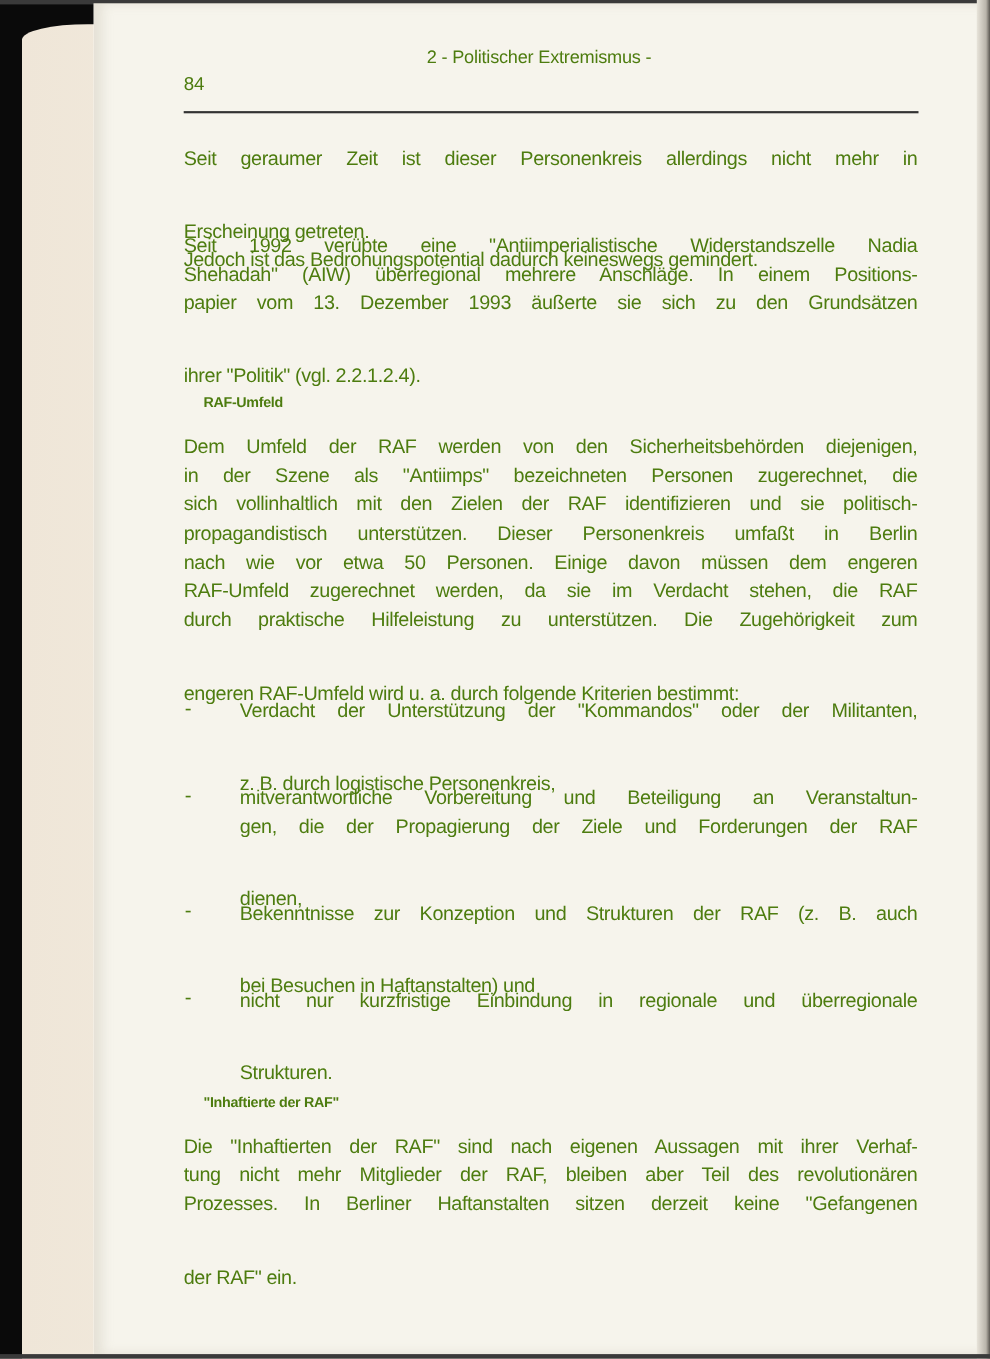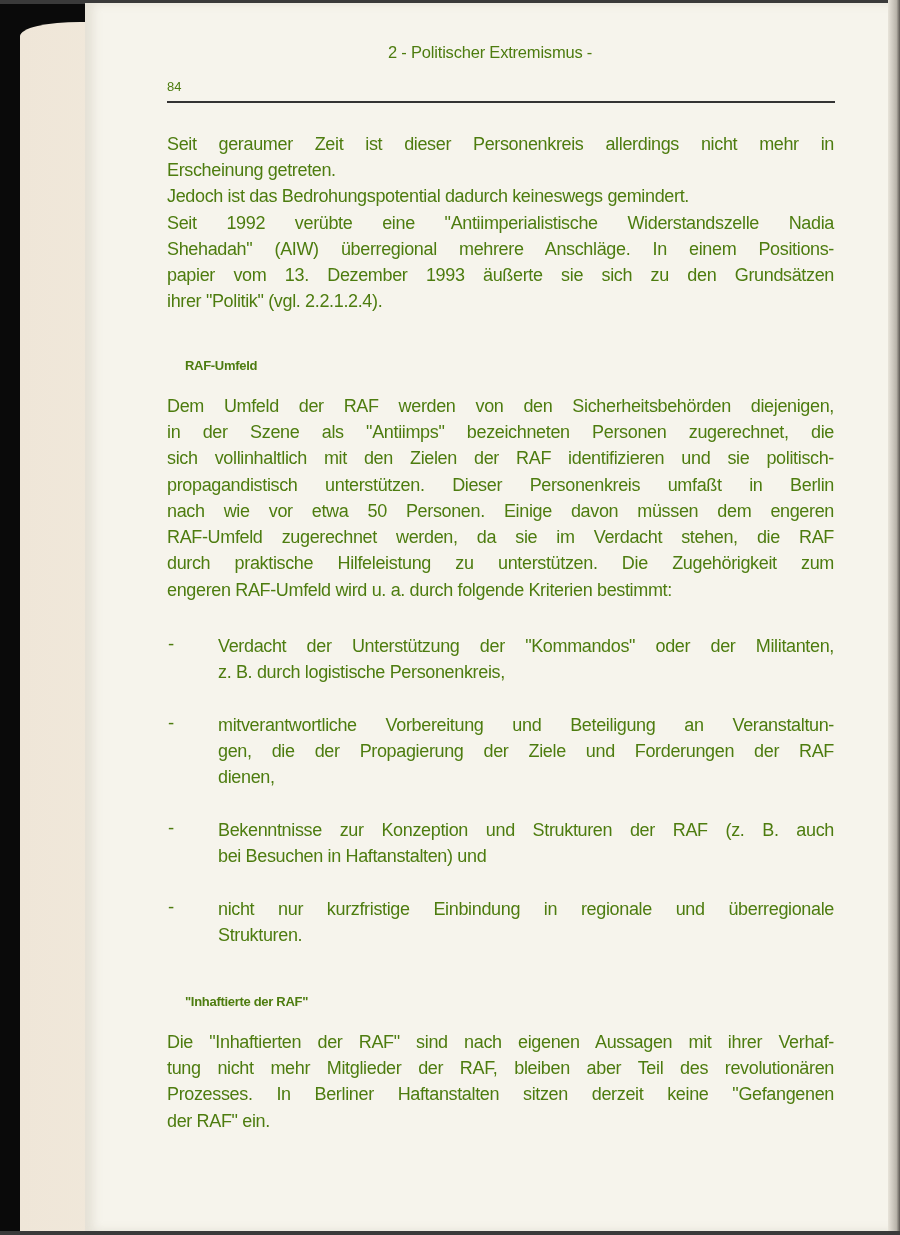--- a/index.html
+++ b/index.html
@@ -20,28 +20,28 @@
   }
   .right-edge {
     position:absolute; right:0; top:0; width:12px; height:1235px;
     background:linear-gradient(90deg,#e8e4da,#b9b4aa 70%,#5a5650);
   }
   .top-strip { position:absolute; left:0; top:0; width:900px; height:4px; background:#3a3a3a; }
   .bottom-strip { position:absolute; left:0; bottom:0; width:900px; height:4px; background:#3a3a3a; }
 
   .content { position:absolute; left:0; top:0; width:900px; height:1235px; color:#4d7c0f; }
   .running-head { position:absolute; left:388px; top:43px; font-size:16.5px; letter-spacing:-0.2px; }
-  .page-number { position:absolute; left:167px; top:79px; font-size:13px;text-align:right; }
+  .page-number { position:absolute; left:167px; top:67px; font-size:17px;text-align:right; }
   .rule { position:absolute; left:167px; top:101px; width:668px; height:1.5px; background:#333; }
 
   .line {
     position:absolute; left:167px; width:667px; font-size:18px; line-height:26px;
     white-space:nowrap; text-align:justify; text-align-last:justify; letter-spacing:-0.35px;
   }
-  .line.last { text-align-last:left; }
+  .line.last { text-align-last:left;margin-top:40px; }
   .heading { position:absolute; left:185px; font-size:13px; font-weight:bold; letter-spacing:-0.3px; }
   .bullet-dash { position:absolute; left:168px; font-size:18.6px; }
   .bullet-line { left:218px; width:616px; }
 </style>
 </head>
 <body>
 
 <div class="top-strip"></div>
 <div class="page-edges"></div>
 <div class="page"></div>

